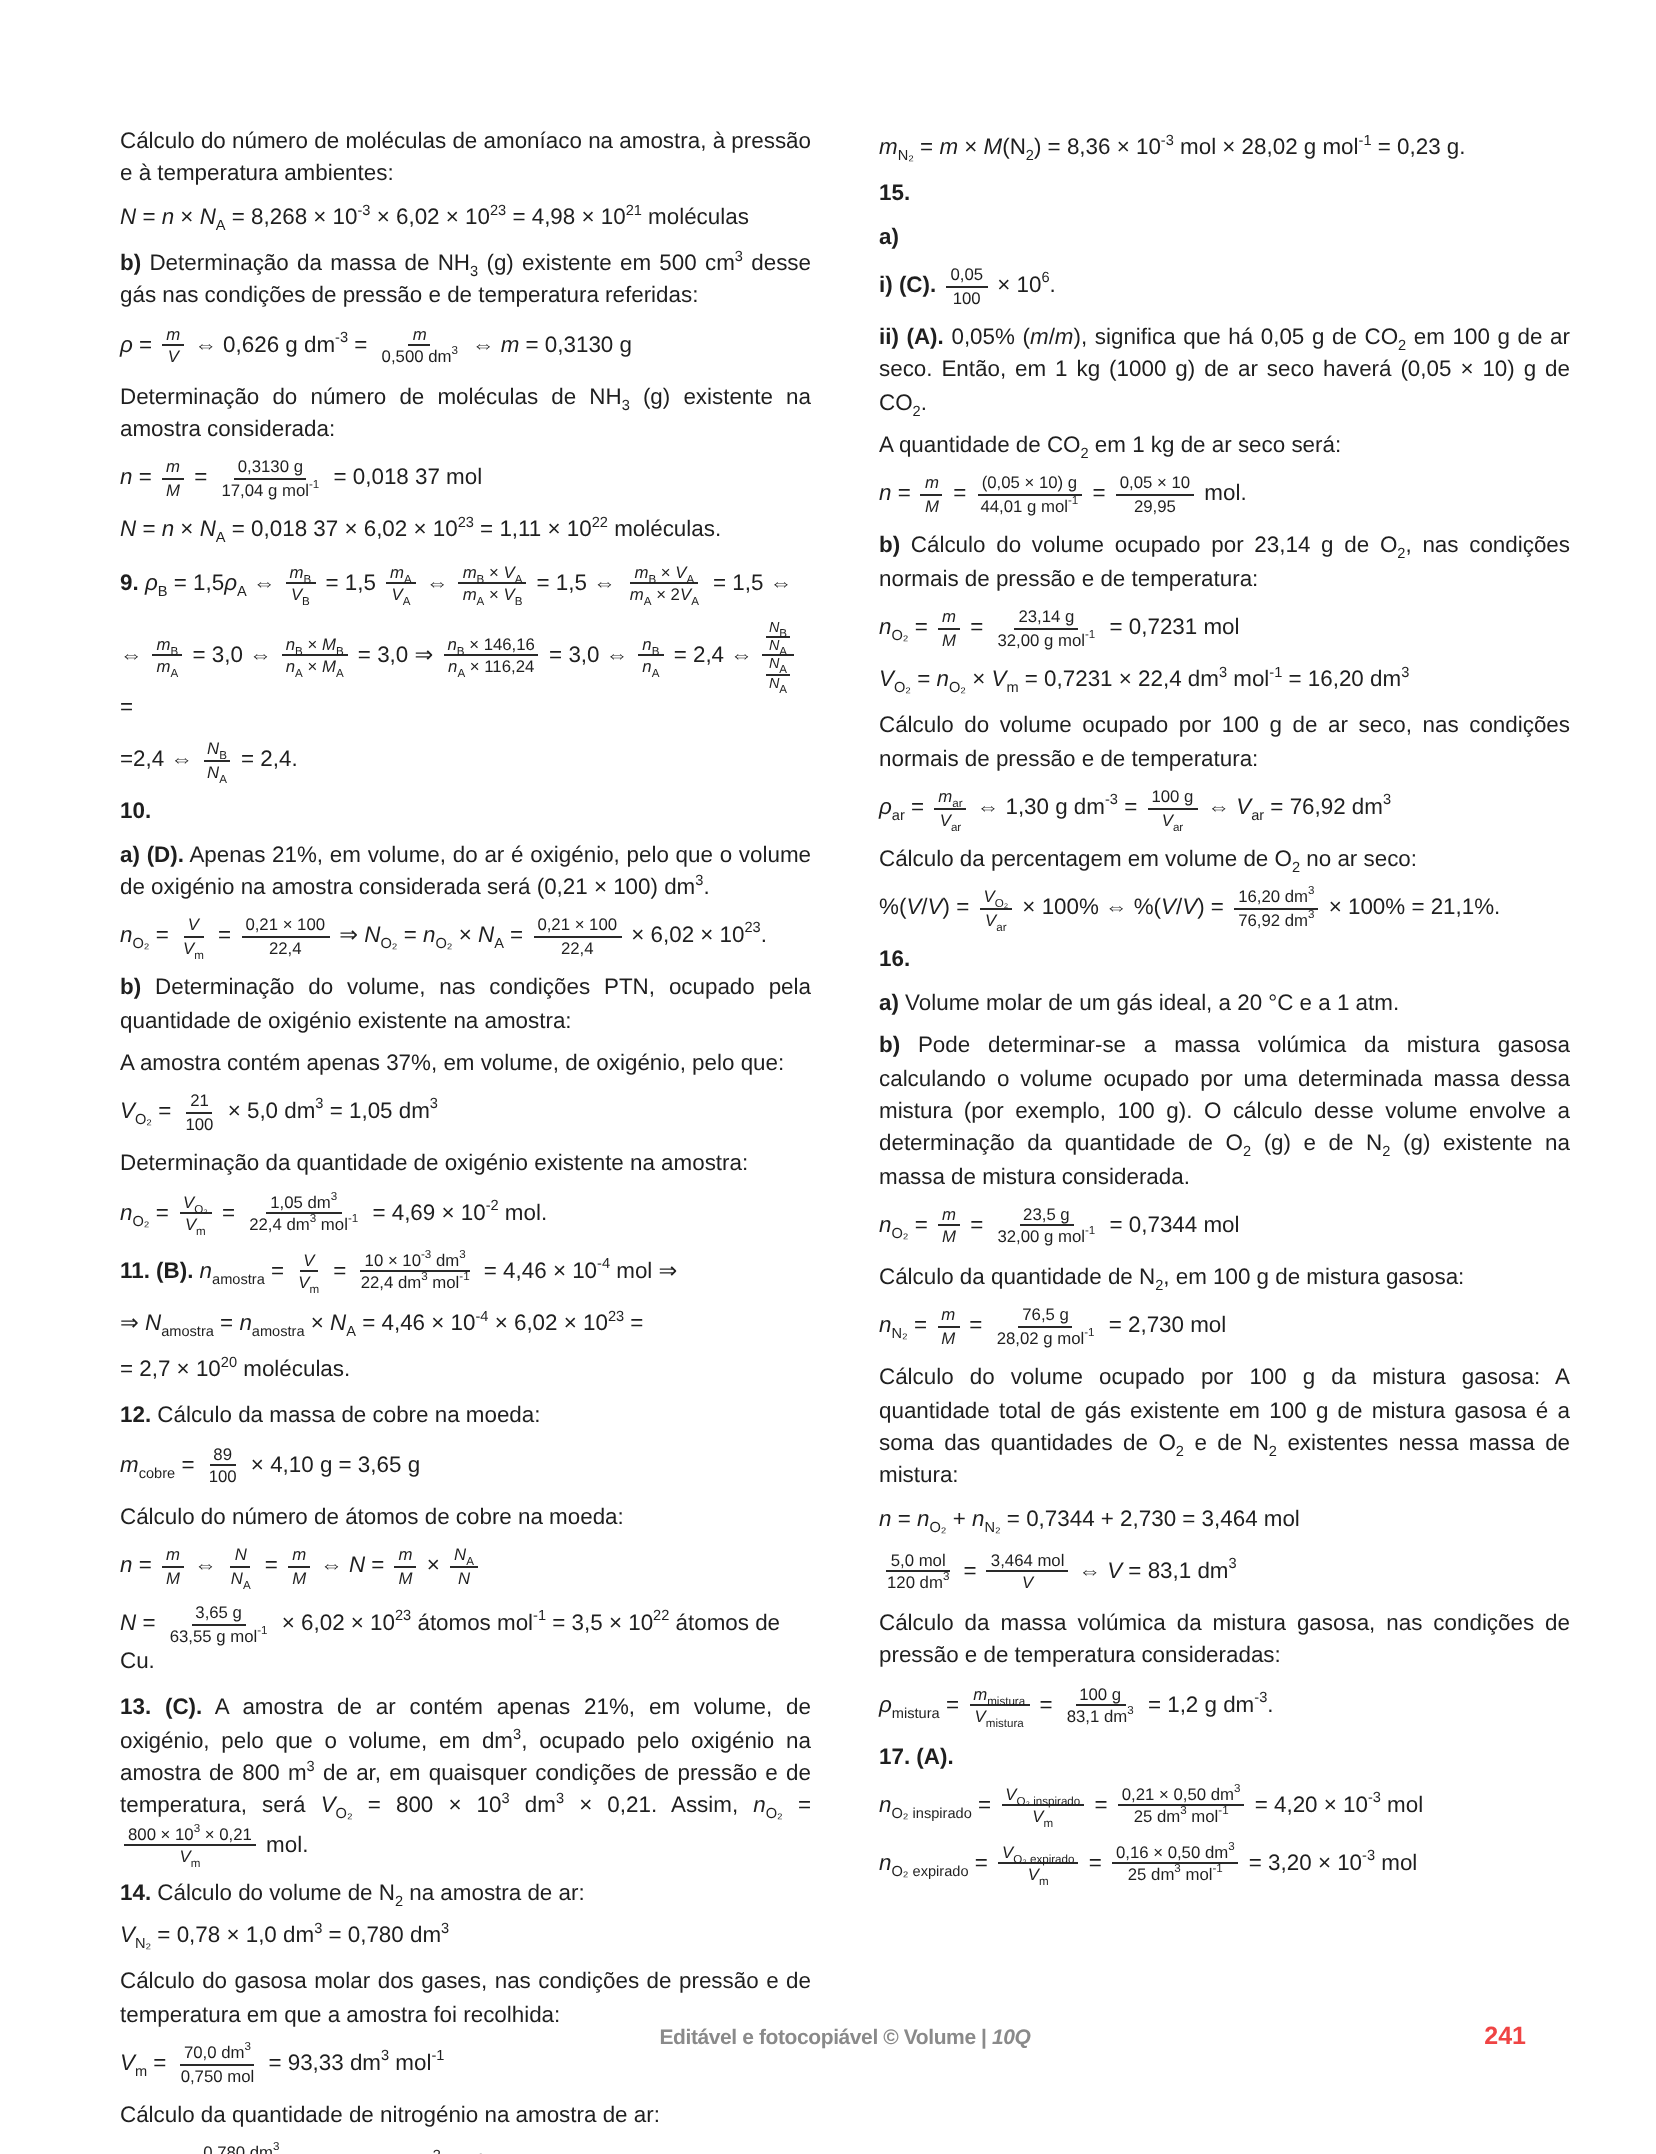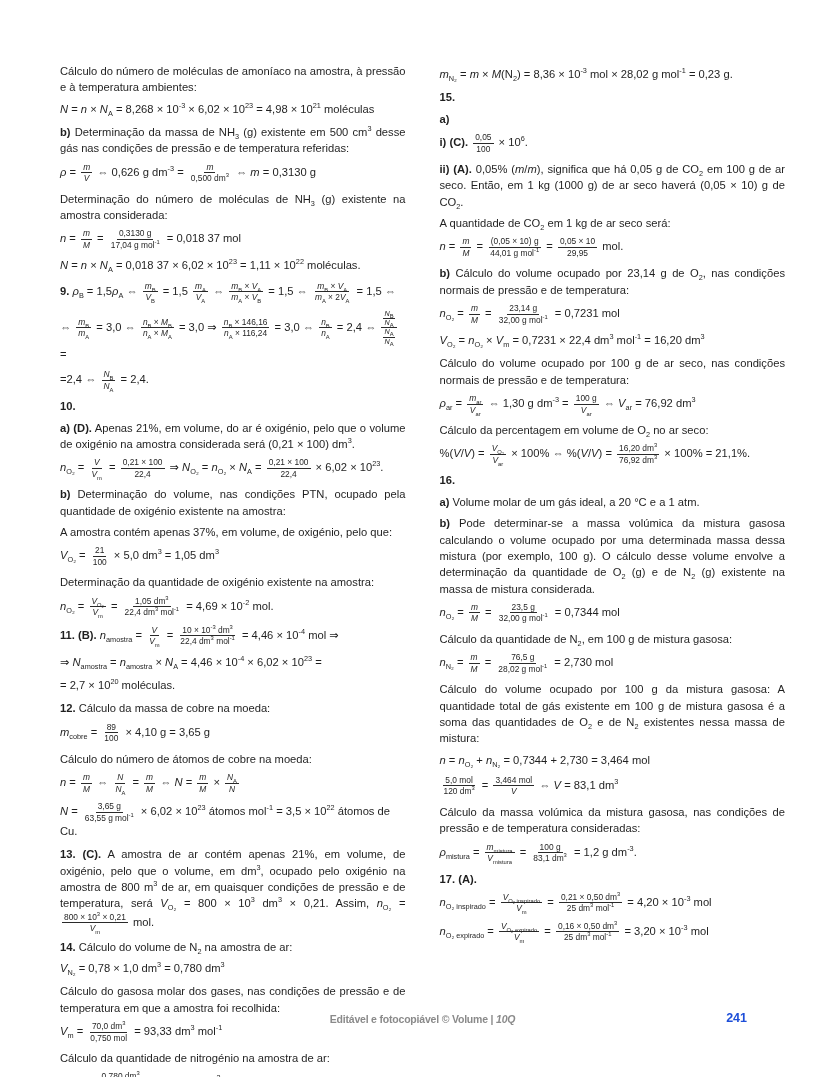--- a/index.html
+++ b/index.html
@@ -28,22 +28,22 @@
   .fr sup, .fr sub { font-size:5.8px; }
   .fr .fr { font-size:7.2px; margin:0; line-height:1.15; }
   .fr .fr .nu, .fr .fr .de { padding:0 1px; }
   .footer { position:absolute; left:60px; right:43px; top:1013px; height:18px; }
   .credit {
     position:absolute; left:0; right:0; text-align:center;
     color:#8a8a8a; font-weight:bold; font-size:10.5px; letter-spacing:-0.2px;
   }
   .credit i { }
   .pagenum {
-    position:absolute; right:38px; top:-2px;
-    color:#1d4ed8; font-weight:bold; font-size:12.5px;
+    position:absolute; right:22px; top:-2px;
+    color:#ef4444; font-weight:bold; font-size:12.5px;
   }
 </style>
 </head>
 <body>
 
 <div class="page">
   <div class="columns">
     <div class="col" id="col-left">
         <div class="block p">Cálculo do número de moléculas de amoníaco na amostra, à pressão e à temperatura ambientes:</div>
         <div class="block f"><i>N</i> = <i>n</i> × <i>N</i><sub>A</sub> = 8,268 × 10<sup>-3</sup> × 6,02 × 10<sup>23</sup> = 4,98 × 10<sup>21</sup> moléculas</div>

